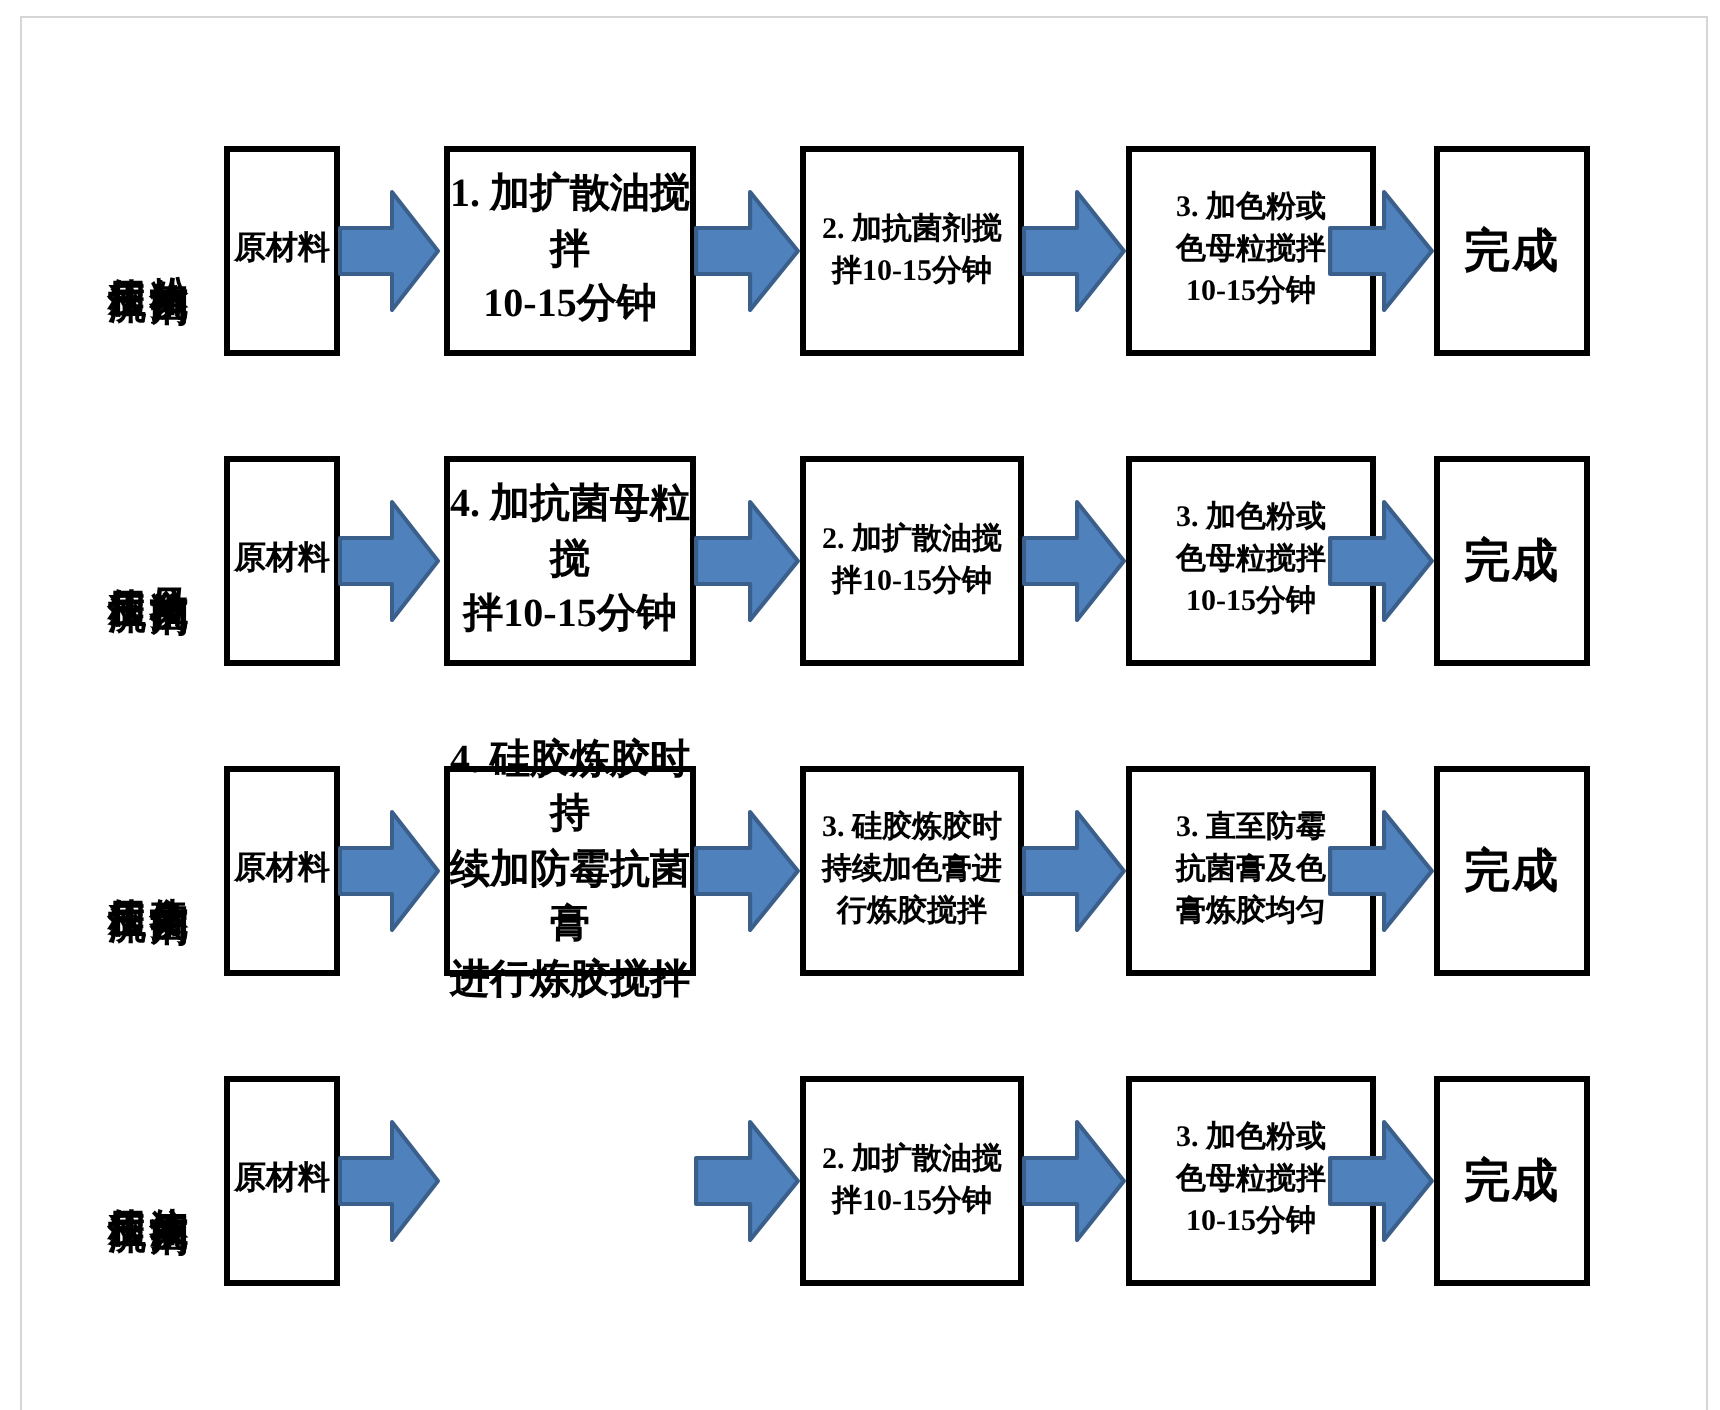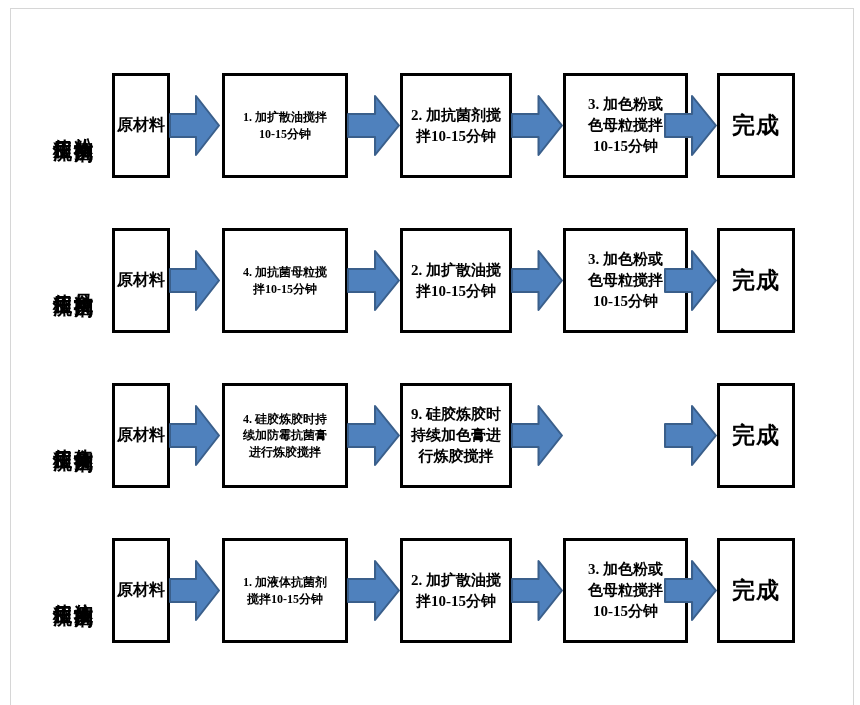--- a/index.html
+++ b/index.html
@@ -68,21 +68,21 @@
     display: flex;
     align-items: center;
     justify-content: center;
     text-align: center;
     font-weight: bold;
     color: #000;
     white-space: pre-line;
     line-height: 1.38;
   }
   .b-start { left: 112px; width: 58px;  font-size: 16px; }
-  .b-s1    { left: 222px; width: 126px; font-size: 12px; }
+  .b-s1    { left: 222px; width: 126px; font-size: 20px; }
   .b-s2    { left: 400px; width: 112px; font-size: 15px; }
   .b-s3    { left: 563px; width: 125px; font-size: 15px; }
   .b-end   { left: 717px; width: 78px;  font-size: 23px; letter-spacing: 1px; }
 
   .arrow {
     position: absolute;
     top: 21px;
     height: 63px;
   }
   .a-1 { left: 169px; width: 52px; }
@@ -181,49 +181,50 @@
         </svg>
     </div>
     <div class="box b-s1">4. 硅胶炼胶时持
 续加防霉抗菌膏
 进行炼胶搅拌</div>
     <div class="arrow a-2">
       <svg viewBox="0 0 52 63" preserveAspectRatio="none">
           <polygon points="1,20 27,20 27,2 50,31.5 27,61 27,43 1,43" stroke-width="2" stroke-linejoin="round" fill="#4f81bd" stroke="#3a5f8b"></polygon>
         </svg>
     </div>
-    <div class="box b-s2">9. 硅胶炼胶时
+    <div class="box b-s2">3. 硅胶炼胶时
 持续加色膏进
 行炼胶搅拌</div>
     <div class="arrow a-3">
       <svg viewBox="0 0 52 63" preserveAspectRatio="none">
           <polygon points="1,20 27,20 27,2 50,31.5 27,61 27,43 1,43" stroke-width="2" stroke-linejoin="round" fill="#4f81bd" stroke="#3a5f8b"></polygon>
         </svg>
     </div>
+    <div class="box b-s3">3. 直至防霉
+抗菌膏及色
+膏炼胶均匀</div>
     <div class="arrow a-4">
       <svg viewBox="0 0 52 63" preserveAspectRatio="none">
           <polygon points="1,20 27,20 27,2 50,31.5 27,61 27,43 1,43" stroke-width="2" stroke-linejoin="round" fill="#4f81bd" stroke="#3a5f8b"></polygon>
         </svg>
     </div>
     <div class="box b-end">完成</div>
   </div>
 
   <div class="row row-3">
     <div class="row-label">
       <span>液体抗菌剂</span>
       <span>使用流程</span>
     </div>
     <div class="box b-start">原材料</div>
     <div class="arrow a-1">
       <svg viewBox="0 0 52 63" preserveAspectRatio="none">
           <polygon points="1,20 27,20 27,2 50,31.5 27,61 27,43 1,43" stroke-width="2" stroke-linejoin="round" fill="#4f81bd" stroke="#3a5f8b"></polygon>
         </svg>
     </div>
-    <div class="box b-s1">1. 加液体抗菌剂
-搅拌10-15分钟</div>
     <div class="arrow a-2">
       <svg viewBox="0 0 52 63" preserveAspectRatio="none">
           <polygon points="1,20 27,20 27,2 50,31.5 27,61 27,43 1,43" stroke-width="2" stroke-linejoin="round" fill="#4f81bd" stroke="#3a5f8b"></polygon>
         </svg>
     </div>
     <div class="box b-s2">2. 加扩散油搅
 拌10-15分钟</div>
     <div class="arrow a-3">
       <svg viewBox="0 0 52 63" preserveAspectRatio="none">
           <polygon points="1,20 27,20 27,2 50,31.5 27,61 27,43 1,43" stroke-width="2" stroke-linejoin="round" fill="#4f81bd" stroke="#3a5f8b"></polygon>

